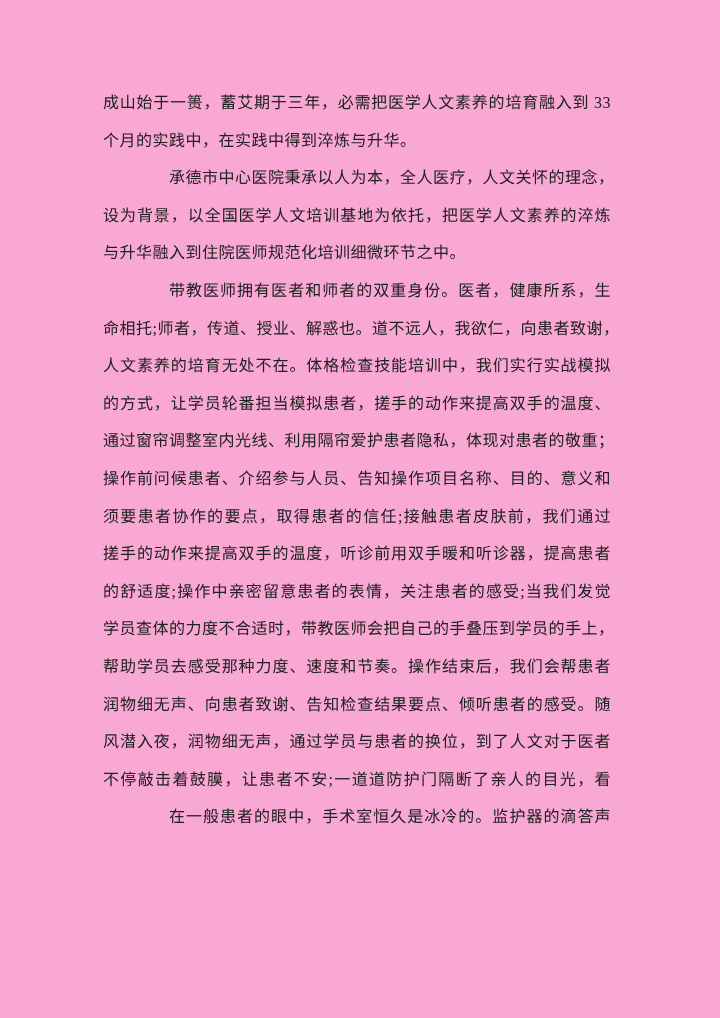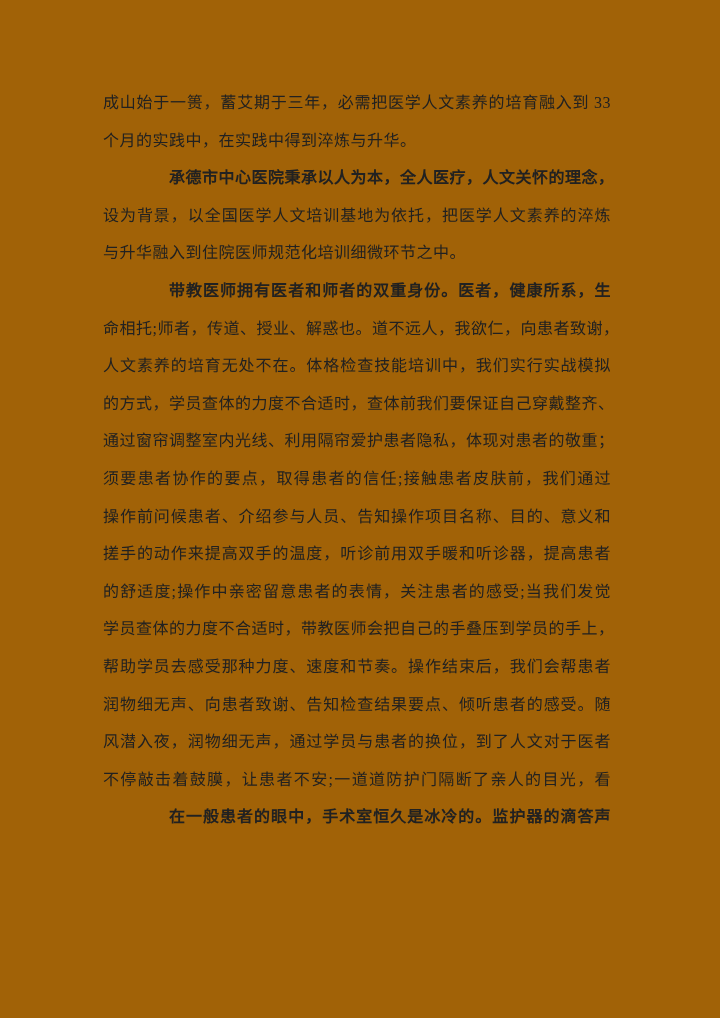--- a/index.html
+++ b/index.html
@@ -10,21 +10,21 @@
     width: 720px;
     height: 1018px;
     background: #ffffff;
     overflow: hidden;
     font-family: "Liberation Serif", "DejaVu Serif", serif;
   }
   .page {
     position: relative;
     width: 720px;
     height: 1018px;
-    background: #a16207;
+    background: #f9a8d4;
   }
   .text-block {
     position: absolute;
     left: 103px;
     top: 84px;
     width: 508px;
     color: #212121;
   }
   .paragraph {
     margin: 0;
@@ -39,45 +39,44 @@
     text-align: justify;
     text-align-last: justify;
     overflow: visible;
   }
   .line.end {
     text-align: center;
     text-align-last: left;
   }
   .line.indent {
     text-indent: 66px;
-    font-weight: bold;
   }
 </style>
 </head>
 <body style="background: rgb(255, 255, 255);">
 
 <div class="page">
   <div class="text-block" style="color: rgb(33, 33, 33);">
       <div class="paragraph">
         <div class="line">成山始于一篑，蓄艾期于三年，必需把医学人文素养的培育融入到 33</div>
         <div class="line end">个月的实践中，在实践中得到淬炼与升华。</div>
       </div>
       <div class="paragraph">
         <div class="line indent">承德市中心医院秉承以人为本，全人医疗，人文关怀的理念，</div>
         <div class="line">设为背景，以全国医学人文培训基地为依托，把医学人文素养的淬炼</div>
         <div class="line end">与升华融入到住院医师规范化培训细微环节之中。</div>
       </div>
       <div class="paragraph">
         <div class="line indent">带教医师拥有医者和师者的双重身份。医者，健康所系，生</div>
         <div class="line">命相托;师者，传道、授业、解惑也。道不远人，我欲仁，向患者致谢，</div>
         <div class="line">人文素养的培育无处不在。体格检查技能培训中，我们实行实战模拟</div>
-        <div class="line">的方式，学员查体的力度不合适时，查体前我们要保证自己穿戴整齐、</div>
+        <div class="line">的方式，让学员轮番担当模拟患者，搓手的动作来提高双手的温度、</div>
         <div class="line">通过窗帘调整室内光线、利用隔帘爱护患者隐私，体现对患者的敬重；</div>
+        <div class="line">操作前问候患者、介绍参与人员、告知操作项目名称、目的、意义和</div>
         <div class="line">须要患者协作的要点，取得患者的信任;接触患者皮肤前，我们通过</div>
-        <div class="line">操作前问候患者、介绍参与人员、告知操作项目名称、目的、意义和</div>
         <div class="line">搓手的动作来提高双手的温度，听诊前用双手暖和听诊器，提高患者</div>
         <div class="line">的舒适度;操作中亲密留意患者的表情，关注患者的感受;当我们发觉</div>
         <div class="line">学员查体的力度不合适时，带教医师会把自己的手叠压到学员的手上，</div>
         <div class="line">帮助学员去感受那种力度、速度和节奏。操作结束后，我们会帮患者</div>
         <div class="line">润物细无声、向患者致谢、告知检查结果要点、倾听患者的感受。随</div>
         <div class="line">风潜入夜，润物细无声，通过学员与患者的换位，到了人文对于医者</div>
       </div>
       <div class="paragraph">
         <div class="line">不停敲击着鼓膜，让患者不安;一道道防护门隔断了亲人的目光，看</div>
         <div class="line indent">在一般患者的眼中，手术室恒久是冰冷的。监护器的滴答声</div>

